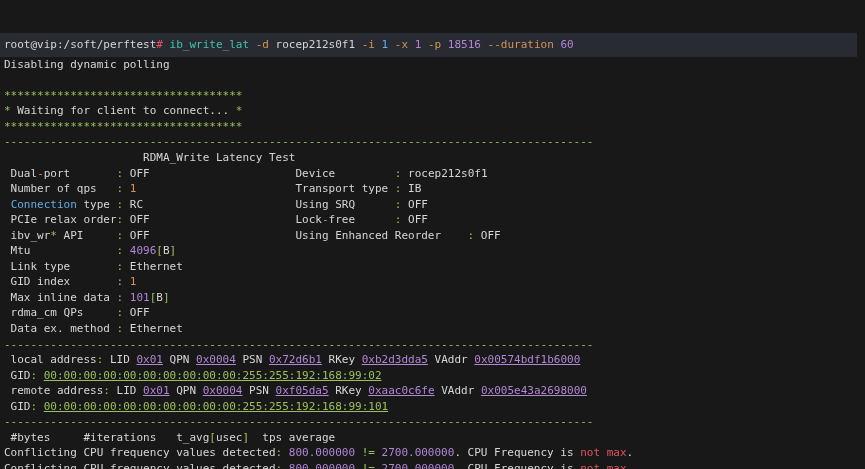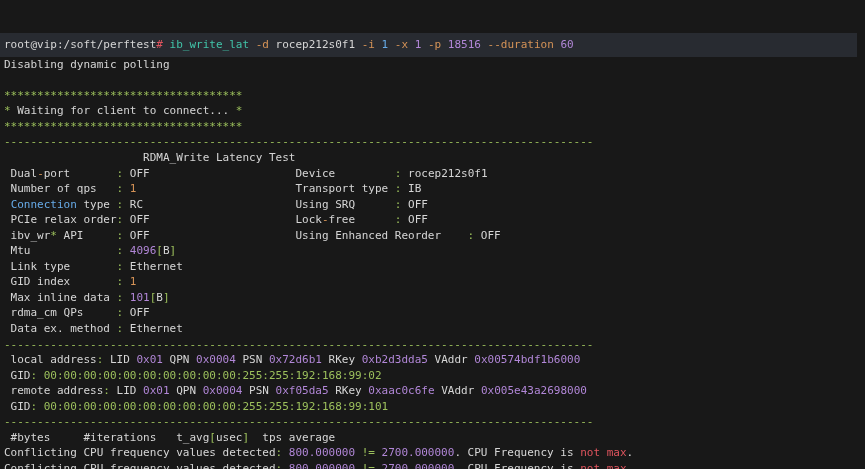--- a/index.html
+++ b/index.html
@@ -12,20 +12,20 @@
     font-family:"DejaVu Sans Mono", monospace;
     font-size:11px; line-height:15.56px; letter-spacing:0;
     white-space:pre; color:var(--fg); padding:2px 4px 0 4px;
     width:857px; height:467px; box-sizing:border-box; cursor:text;
   }
   .line{height:15.56px;}
   .line.hl{background:var(--highlight); margin:0 -4px; padding:4px 4px;}
   .c-fg{color:var(--fg);} .c-red{color:var(--red);} .c-teal{color:var(--teal);}
   .c-orange{color:var(--orange);} .c-purple{color:var(--purple);}
   .c-blue{color:var(--blue);} .c-green{color:var(--green);}
-  .u{text-underline-offset:1px;}
+  .u{text-decoration:underline; text-underline-offset:1px;}
 </style>
 </head>
 <body>
 
 <div class="terminal">
   <div id="terminal-output"><div class="line hl"><span class="c-fg">root@vip:/soft/perftest</span><span class="c-red">#</span><span class="c-fg"> </span><span class="c-teal">ib_write_lat</span><span class="c-fg"> </span><span class="c-orange">-d</span><span class="c-fg"> rocep212s0f1 </span><span class="c-orange">-i</span><span class="c-fg"> </span><span class="c-blue">1</span><span class="c-fg"> </span><span class="c-orange">-x</span><span class="c-fg"> </span><span class="c-purple">1</span><span class="c-fg"> </span><span class="c-orange">-p</span><span class="c-fg"> </span><span class="c-purple">18516</span><span class="c-fg"> </span><span class="c-orange">--duration</span><span class="c-fg"> </span><span class="c-purple">60</span></div><div class="line"><span class="c-fg">Disabling dynamic polling</span></div><div class="line"> </div><div class="line"><span class="c-green">************************************</span></div><div class="line"><span class="c-green">*</span><span class="c-fg"> Waiting for client to connect... </span><span class="c-green">*</span></div><div class="line"><span class="c-green">************************************</span></div><div class="line"><span class="c-green">-----------------------------------------------------------------------------------------</span></div><div class="line"><span class="c-fg">                     RDMA_Write Latency Test</span></div><div class="line"><span class="c-fg"> Dual</span><span class="c-orange">-</span><span class="c-fg">port</span><span class="c-fg">       </span><span class="c-green">:</span><span class="c-fg"> OFF</span><span class="c-fg">                      </span><span class="c-fg">Device</span><span class="c-fg">         </span><span class="c-green">:</span><span class="c-fg"> rocep212s0f1</span></div><div class="line"><span class="c-fg"> Number of qps   </span><span class="c-green">:</span><span class="c-fg"> </span><span class="c-orange">1</span><span class="c-fg">                        </span><span class="c-fg">Transport type </span><span class="c-green">:</span><span class="c-fg"> IB</span></div><div class="line"><span class="c-fg"> </span><span class="c-blue">Connection</span><span class="c-fg"> type </span><span class="c-green">:</span><span class="c-fg"> RC</span><span class="c-fg">                       </span><span class="c-fg">Using SRQ      </span><span class="c-green">:</span><span class="c-fg"> OFF</span></div><div class="line"><span class="c-fg"> PCIe relax order</span><span class="c-green">:</span><span class="c-fg"> OFF</span><span class="c-fg">                      </span><span class="c-fg">Lock</span><span class="c-orange">-</span><span class="c-fg">free      </span><span class="c-green">:</span><span class="c-fg"> OFF</span></div><div class="line"><span class="c-fg"> ibv_wr</span><span class="c-green">*</span><span class="c-fg"> API     </span><span class="c-green">:</span><span class="c-fg"> OFF</span><span class="c-fg">                      </span><span class="c-fg">Using Enhanced Reorder    </span><span class="c-green">:</span><span class="c-fg"> OFF</span></div><div class="line"><span class="c-fg"> Mtu             </span><span class="c-green">:</span><span class="c-fg"> </span><span class="c-purple">4096</span><span class="c-green">[</span><span class="c-fg">B</span><span class="c-green">]</span></div><div class="line"><span class="c-fg"> Link type       </span><span class="c-green">:</span><span class="c-fg"> Ethernet</span></div><div class="line"><span class="c-fg"> GID index       </span><span class="c-green">:</span><span class="c-fg"> </span><span class="c-orange">1</span></div><div class="line"><span class="c-fg"> Max inline data </span><span class="c-green">:</span><span class="c-fg"> </span><span class="c-purple">101</span><span class="c-green">[</span><span class="c-fg">B</span><span class="c-green">]</span></div><div class="line"><span class="c-fg"> rdma_cm QPs     </span><span class="c-green">:</span><span class="c-fg"> OFF</span></div><div class="line"><span class="c-fg"> Data ex. method </span><span class="c-green">:</span><span class="c-fg"> Ethernet</span></div><div class="line"><span class="c-green">-----------------------------------------------------------------------------------------</span></div><div class="line"><span class="c-fg"> local address</span><span class="c-green">:</span><span class="c-fg"> LID </span><span class="c-purple u">0x01</span><span class="c-fg"> QPN </span><span class="c-purple u">0x0004</span><span class="c-fg"> PSN </span><span class="c-purple u">0x72d6b1</span><span class="c-fg"> RKey </span><span class="c-purple u">0xb2d3dda5</span><span class="c-fg"> VAddr </span><span class="c-purple u">0x00574bdf1b6000</span></div><div class="line"><span class="c-fg"> GID</span><span class="c-green">:</span><span class="c-fg"> </span><span class="c-green u">00:00:00:00:00:00:00:00:00:00:255:255:192:168:99:02</span></div><div class="line"><span class="c-fg"> remote address</span><span class="c-green">:</span><span class="c-fg"> LID </span><span class="c-purple u">0x01</span><span class="c-fg"> QPN </span><span class="c-purple u">0x0004</span><span class="c-fg"> PSN </span><span class="c-purple u">0xf05da5</span><span class="c-fg"> RKey </span><span class="c-purple u">0xaac0c6fe</span><span class="c-fg"> VAddr </span><span class="c-purple u">0x005e43a2698000</span></div><div class="line"><span class="c-fg"> GID</span><span class="c-green">:</span><span class="c-fg"> </span><span class="c-green u">00:00:00:00:00:00:00:00:00:00:255:255:192:168:99:101</span></div><div class="line"><span class="c-green">-----------------------------------------------------------------------------------------</span></div><div class="line"><span class="c-fg"> #bytes     #iterations   t_avg</span><span class="c-green">[</span><span class="c-fg">usec</span><span class="c-green">]</span><span class="c-fg">  tps average</span></div><div class="line"><span class="c-fg">Conflicting CPU frequency values detected</span><span class="c-green">:</span><span class="c-fg"> </span><span class="c-purple">800.000000</span><span class="c-fg"> </span><span class="c-green">!=</span><span class="c-fg"> </span><span class="c-purple">2700.000000</span><span class="c-fg">. CPU Frequency is </span><span class="c-red">not max</span><span class="c-fg">.</span></div><div class="line"><span class="c-fg">Conflicting CPU frequency values detected</span><span class="c-green">:</span><span class="c-fg"> </span><span class="c-purple">800.000000</span><span class="c-fg"> </span><span class="c-green">!=</span><span class="c-fg"> </span><span class="c-purple">2700.000000</span><span class="c-fg">. CPU Frequency is </span><span class="c-red">not max</span><span class="c-fg">.</span></div><div class="line"></div></div>
 </div>
 
 </body></html>

